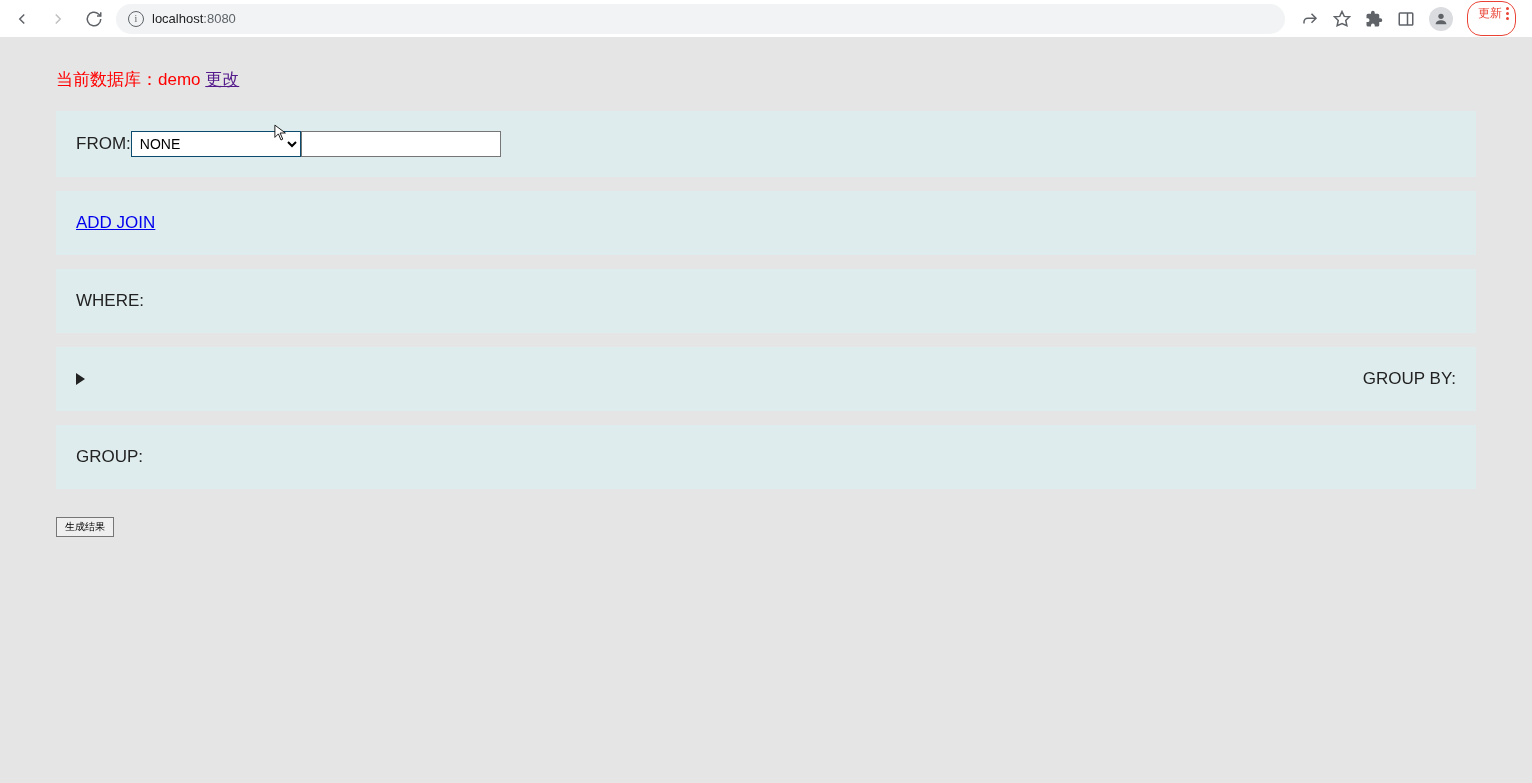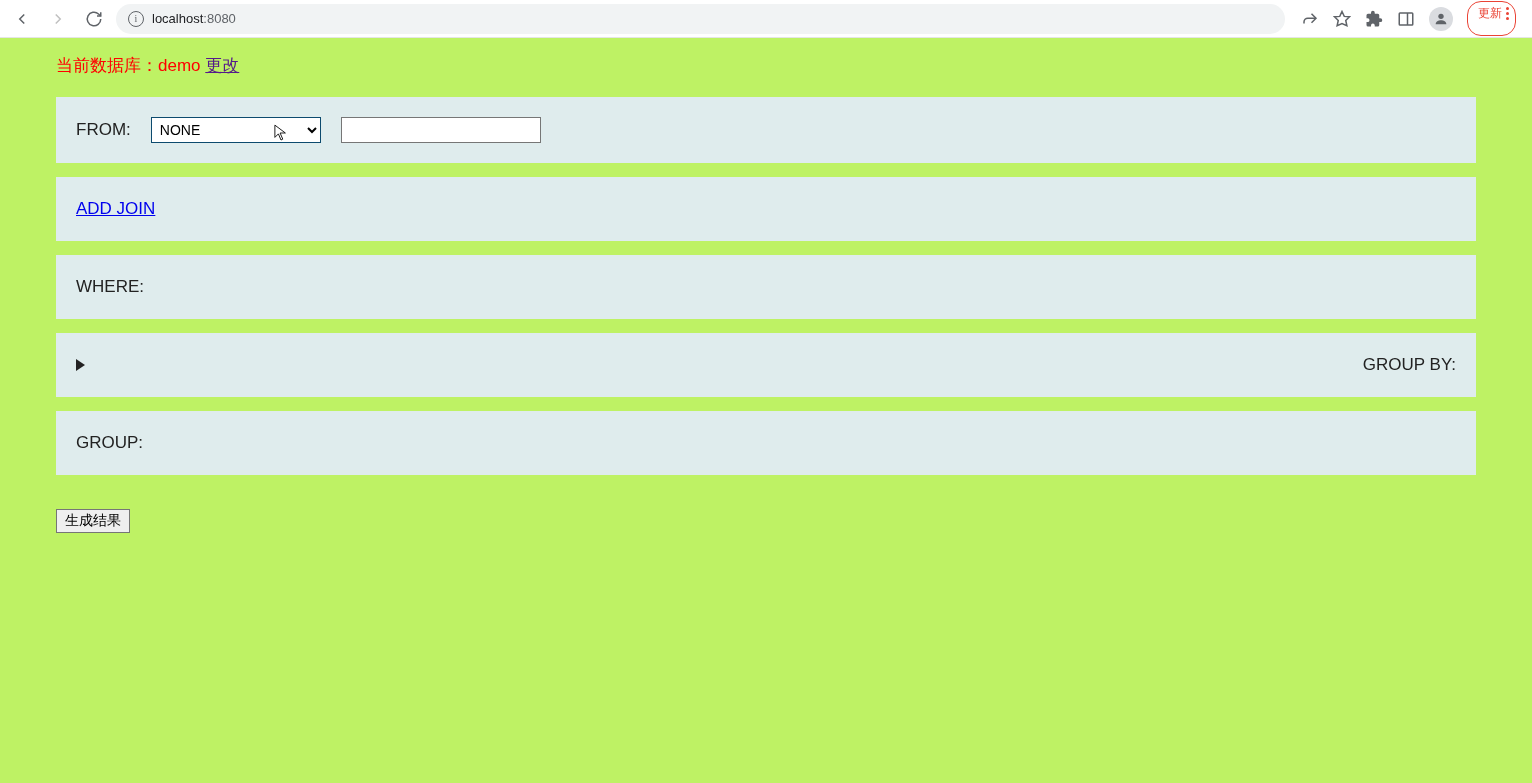--- a/index.html
+++ b/index.html
@@ -75,42 +75,42 @@
       border-radius: 14px;
       padding: 3px 6px 13px 10px;
       font-size: 12px;
       display: flex; align-items: center; gap: 4px;
     }
     .update-pill .dots { display: flex; flex-direction: column; gap: 2px; }
     .update-pill .dots span { width: 3px; height: 3px; background: #ea4335; border-radius: 50%; }
 
     
     .page {
-      padding: 16px 56px;
-      background: #bef264;
+      padding: 30px 56px;
+      background: #e5e5e5;
       min-height: calc(100% - 38px);
     }
     .db-header {
       font-size: 17px;
       margin-bottom: 20px;
     }
     .db-header .red { color: #ff0000; }
     .db-header a { color: #551a8b; text-decoration: underline; }
 
     .panel {
       background: #dfeced;
       margin-bottom: 14px;
       padding: 22px 20px;
       font-size: 17px;
       color: #222;
     }
     .panel.from-panel {
       display: flex;
       align-items: center;
-      gap: 20px;
+      gap: 0;
       padding: 20px 20px;
     }
     .panel select {
       height: 26px;
       width: 170px;
       background: #fff;
       border: 1px solid #0c4a6e;
       font-size: 14px;
       padding: 0 4px;
     }
@@ -138,23 +138,23 @@
       border-top: 6px solid transparent;
       border-bottom: 6px solid transparent;
       border-left: 9px solid #222;
       display: inline-block;
     }
 
     .gen-btn {
       background: #efefef;
       border: 1px solid #767676;
       padding: 2px 8px;
-      font-size: 14px;
+      font-size: 10px;
       font-family: inherit;
-      margin-top: 20px;
+      margin-top: 14px;
       cursor: pointer;
     }
 
     .cursor {
       position: absolute;
       left: 274px; top: 124px;
       pointer-events: none;
     }
     .cursor svg { width: 14px; height: 18px; }
   </style>

